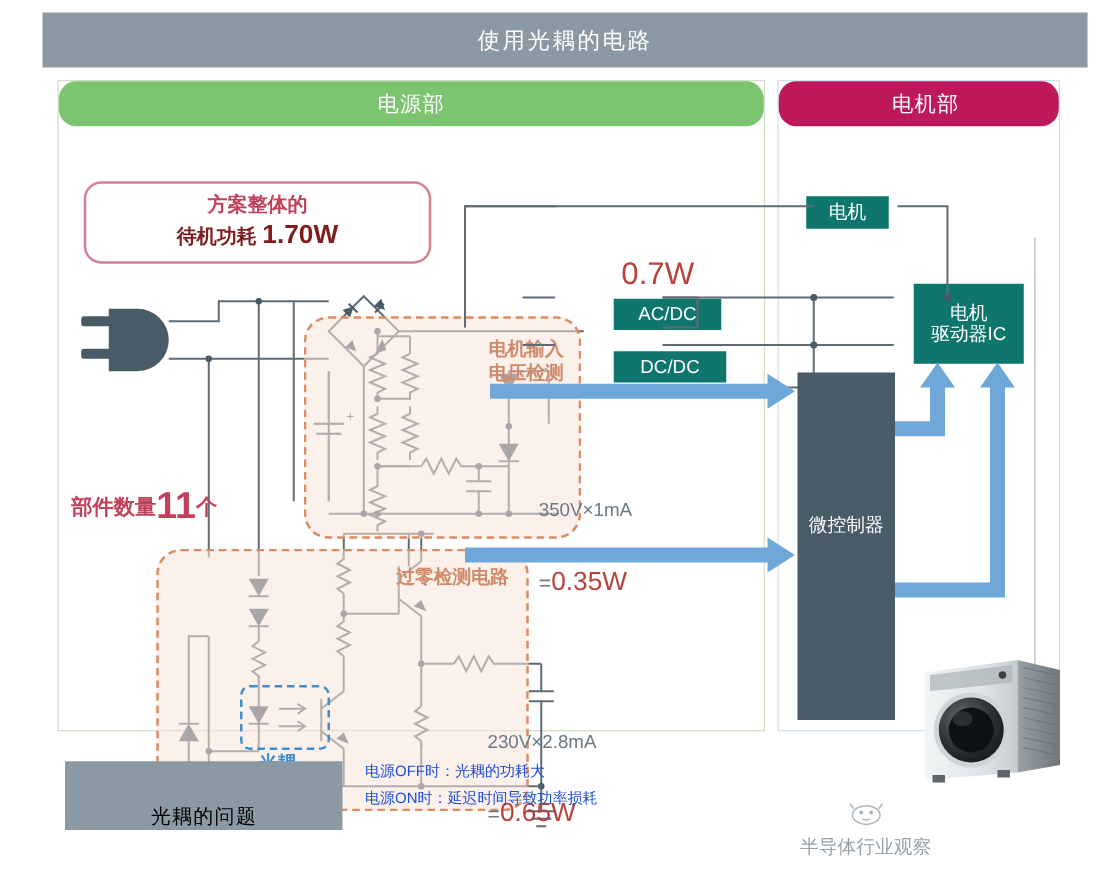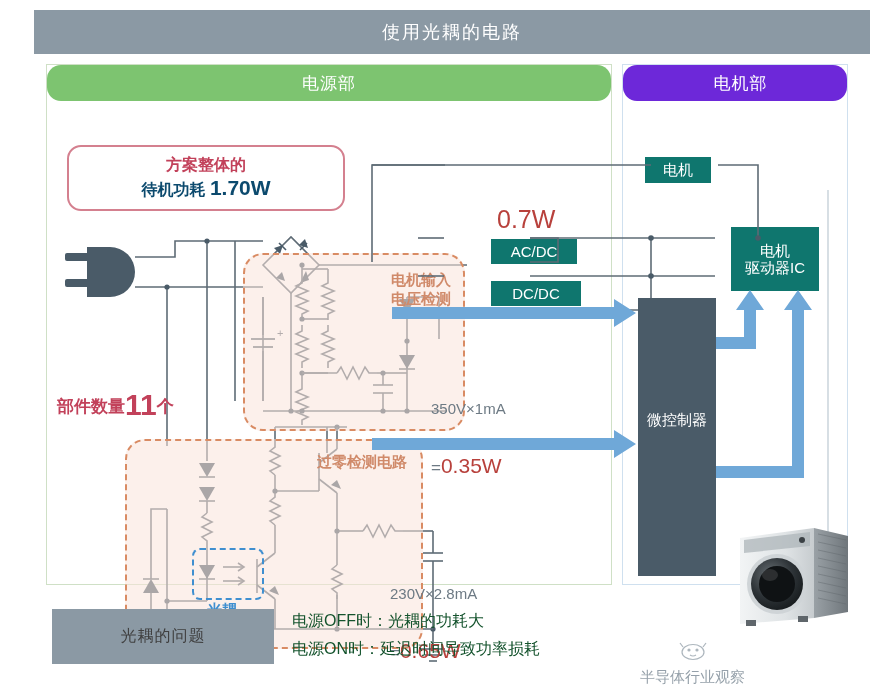--- a/index.html
+++ b/index.html
@@ -32,37 +32,37 @@
   }
   #panel-power {
     left: 46px; top: 64px; width: 566px; height: 521px;
     border: 1px solid #cfe0c6;
   }
   #panel-power .panel-head { background: #7dc470; }
   #panel-motor {
     left: 622px; top: 64px; width: 226px; height: 521px;
     border: 1px solid #cfe0ef;
   }
-  #panel-motor .panel-head { background: #6d28d9; padding-left: 11px; }
+  #panel-motor .panel-head { background: #be185d; padding-left: 11px; }
 
   .panel-body { position: absolute; left: 0; top: 36px; right: 0; bottom: 0; }
 
   
   .standby-box {
     position: absolute; left: 20px; top: 44px;
     width: 278px; height: 66px;
     border: 2px solid #d4808f;
     border-radius: 14px;
     background: #ffffff;
     display: flex; flex-direction: column;
     align-items: center; justify-content: center;
     line-height: 1.25;
   }
   .standby-box .l1 { color: #c2415a; font-size: 16px; font-weight: bold; }
-  .standby-box .l2 { color: #0c4a6e; font-size: 16px; font-weight: bold; }
+  .standby-box .l2 { color: #7f1d1d; font-size: 16px; font-weight: bold; }
   .standby-box .l2 .num { font-size: 21px; }
 
   
   .txt { position: absolute; white-space: pre; }
 
   
   .dark-box {
     position: absolute; background: #0f766e;
     color: #ffffff; display: flex; align-items: center; justify-content: center;
     font-size: 15px; text-align: center; line-height: 1.15;
@@ -88,27 +88,27 @@
 
   
   .meas .a { color: #6d7a84; font-size: 15px; display: block; }
   .meas .b { color: #b8413c; font-size: 21px; display: block; margin-top: 1px; }
   .meas .b .eq { color: #6d7a84; font-size: 17px; }
 
   
   .bottom-tag {
     position: absolute; left: 52px; top: 609px;
     width: 222px; height: 55px;
-    background: #8b99a4; color: #404040;
-    display: flex; align-items: center; justify-content: center;
+    background: #8b99a4; color: #000000;
+    display: flex; align-items: flex-end; justify-content: center;
     font-size: 16px; letter-spacing: 1px;
   }
   .bottom-lines {
     position: absolute; left: 292px; top: 607px;
-    color: #14532d; font-size: 16px; line-height: 1.75;
+    color: #1d4ed8; font-size: 12px; line-height: 1.75;
   }
 
   
   .watermark {
     position: absolute; left: 640px; top: 640px;
     display: flex; align-items: center; gap: 6px;
     color: #8d99a3; font-size: 15px; opacity: 0.92; flex-direction: column;
   }
 
   

